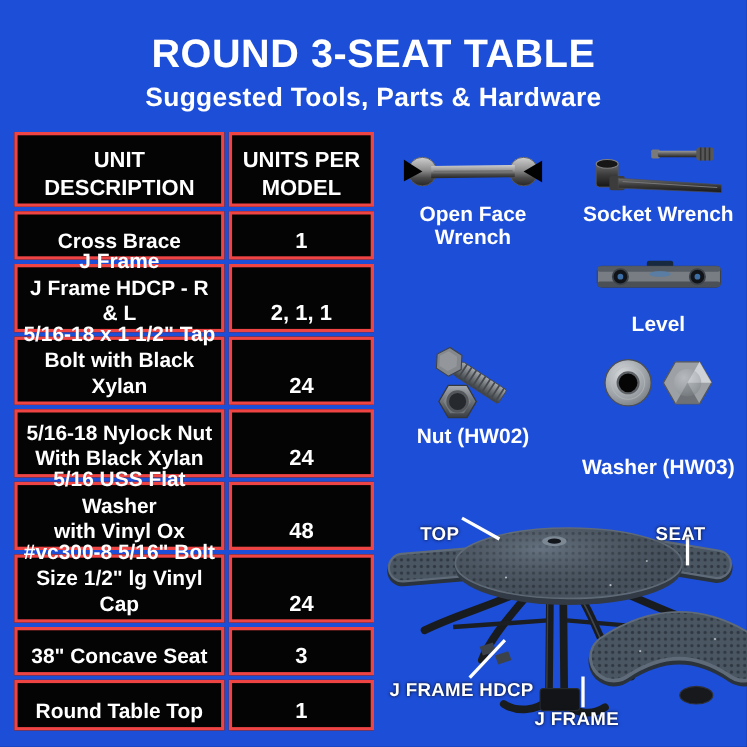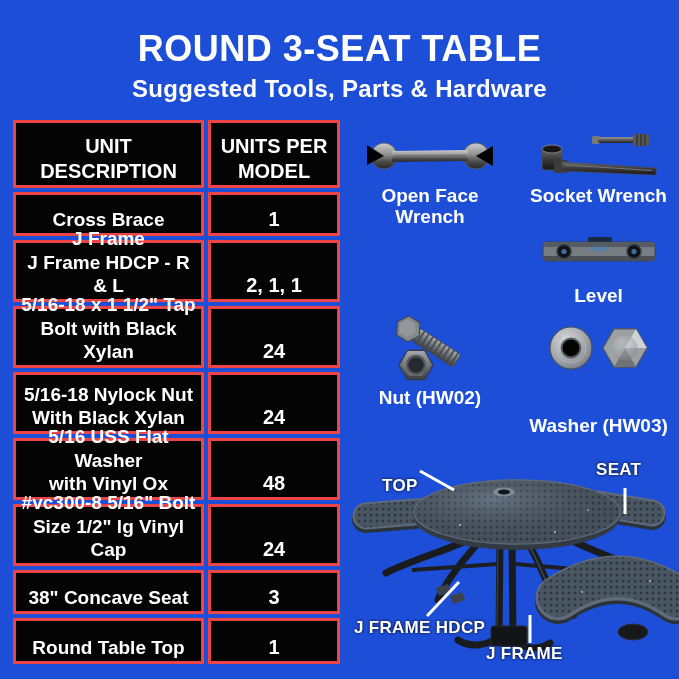--- a/index.html
+++ b/index.html
@@ -30,21 +30,21 @@
   .t3{left:0;top:92px;width:160px;}  .t3 .art{height:70px;}
   .t4{left:168px;top:92px;width:161px;} .t4 .art{height:70px;}
   .t5{left:0;top:186px;width:160px;} .t5 .art{height:78px;}
   .t6{left:168px;top:186px;width:161px;gap:28px;} .t6 .art{height:78px;}
   
   .diagram{position:absolute;left:350px;top:440px;width:329px;height:239px;}
   .diagram svg{position:absolute;left:0;top:0;}
   .dlabel{position:absolute;font-weight:bold;font-size:17px;letter-spacing:.3px;
           text-shadow:0 0 3px #000;}
   .lb-top{left:32px;top:12px;margin-top:24px;}
-  .lb-seat{left:246px;top:20px;}
+  .lb-seat{left:246px;top:36px;}
   .lb-hdcp{left:4px;top:178px;}
   .lb-jframe{left:136px;top:204px;}
 </style>
 </head>
 <body>
 
 <div class="page">
 
   <div class="hdr">
     <h1>ROUND 3-SEAT TABLE</h1>

